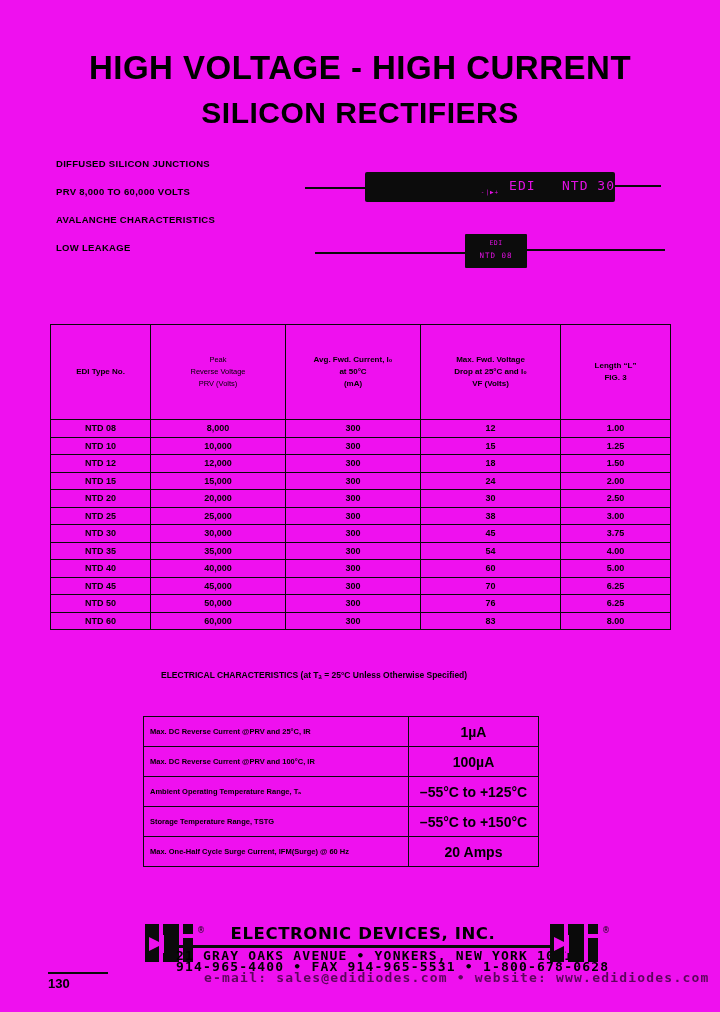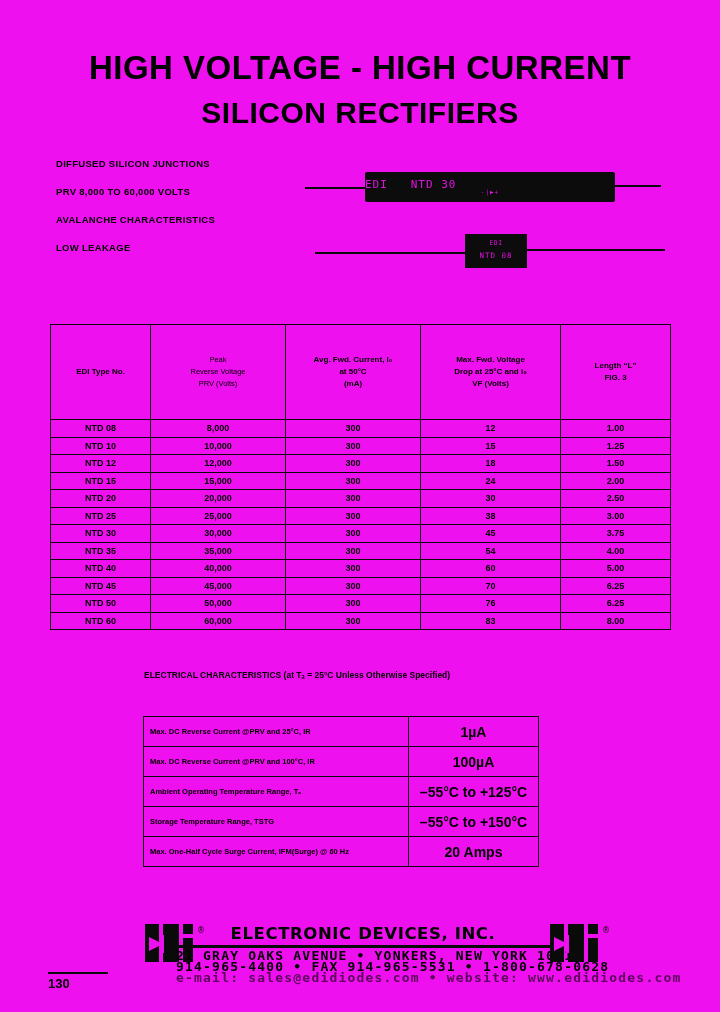--- a/index.html
+++ b/index.html
@@ -82,23 +82,23 @@
   .diode-body-long {
     position: absolute;
     left: 60px; top: 0;
     width: 250px; height: 30px;
     background: #0c0c0c;
     border-radius: 2px;
   }
   .diode-body-long .mark-top {
     position: absolute;
     left: 0; right: 0; top: 6px;
-    text-align: left;
+    text-align: right;
     color: #e310e3;
-    font-size: 11px;
+    font-size: 13px;
     letter-spacing: 1px;
     font-family: "DejaVu Sans Mono", monospace;
   }
   .diode-body-long .mark-bot {
     position: absolute;
     left: 0; right: 0; top: 16px;
     text-align: center;
     color: #e310e3;
     font-size: 6px;
     letter-spacing: 1px;
@@ -166,21 +166,21 @@
   table.main td {
     height: 16.5px;
     font-size: 9px;
     font-weight: bold;
     padding: 0;
   }
 
   
   .ec-heading {
     position: absolute;
-    left: 144px;
+    left: 161px;
     top: 670px;
     font-size: 8.5px;
     font-weight: bold;
     white-space: nowrap;
   }
   .ec-table-wrap {
     position: absolute;
     left: 143px;
     top: 716px;
     width: 395px;
@@ -238,21 +238,21 @@
     margin: 2px 0 2px 0;
   }
   .addr-line {
     font-size: 13px;
     letter-spacing: 1.2px;
     line-height: 11px;
     white-space: nowrap;
     font-family: "DejaVu Sans Mono", monospace;
     font-weight: bold;
   }
-  .addr-line.faint { opacity: 0.62; }
+  .addr-line.faint { opacity: 0.62; margin-left: 28px; }
 
   .page-num-wrap {
     position: absolute;
     left: 48px;
     top: 972px;
     width: 72px;
   }
   .page-num-rule {
     height: 2px;
     background: #0a0a0a;

